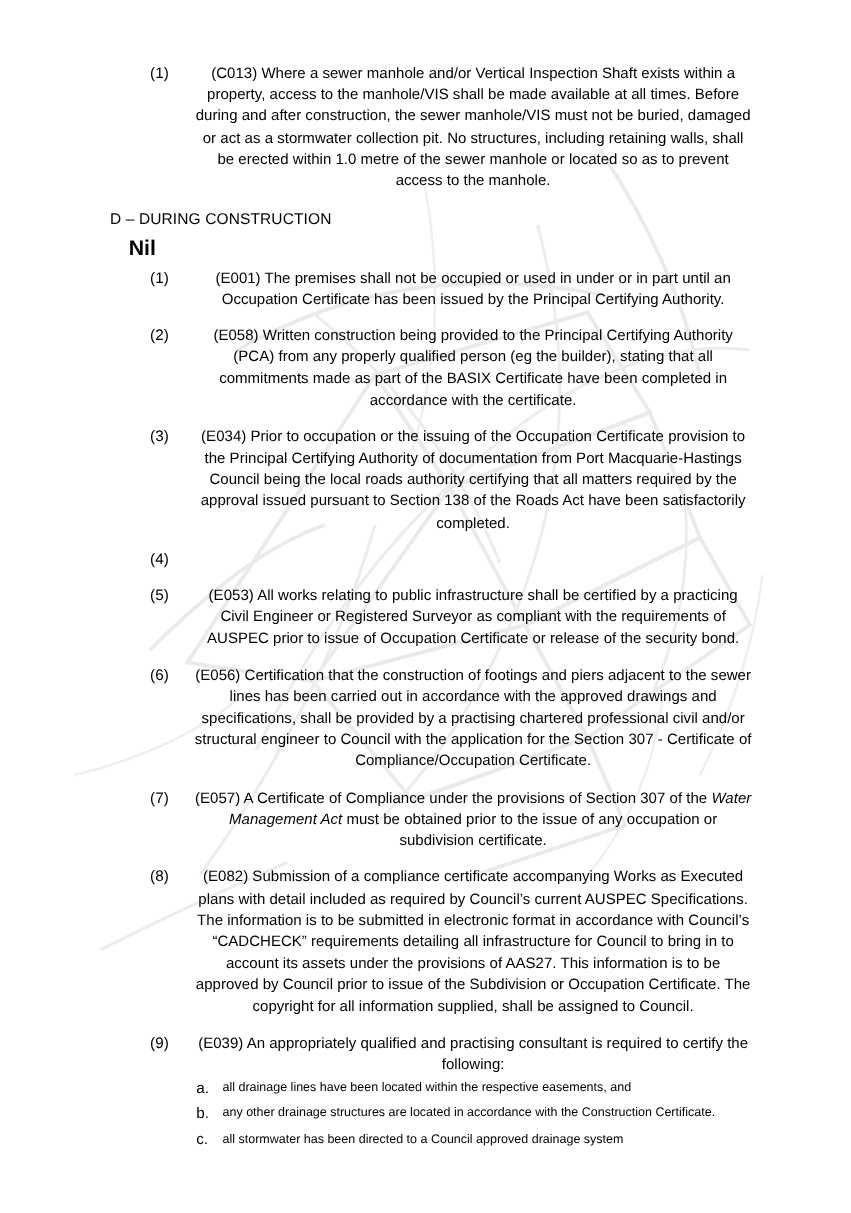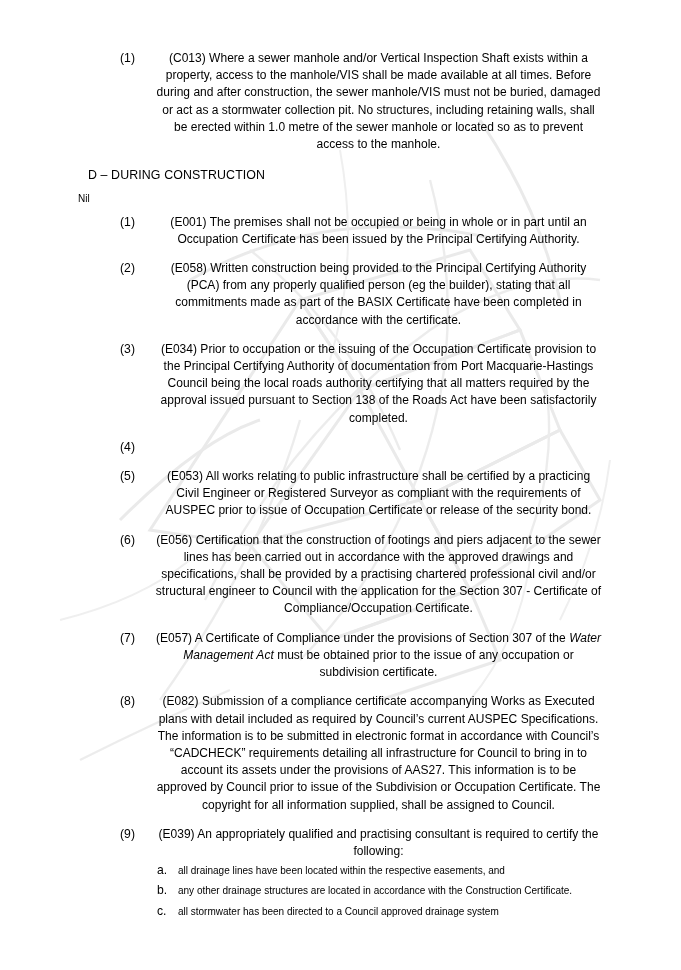--- a/index.html
+++ b/index.html
@@ -68,23 +68,24 @@
     margin: 0 0 6px 0;
     padding-left: 88px;
     font-size: 12.4px;
     line-height: 17.2px;
     font-weight: normal;
     letter-spacing: 0.1px;
   }
 
   .nil {
     margin: 0 0 6px 0;
-    padding-left: 78px;
-    font-size: 10px;
-    line-height: 17.2px;
+    padding-left: 103px;
+    font-size: 17px;
+    line-height: 17.2px;
+    font-weight: bold;
   }
 
   
   .subitem {
     display: flex;
     margin: 0 0 3px 0;
   }
   .subitem-marker {
     width: 21px;
     flex: 0 0 21px;
@@ -143,21 +144,21 @@
       <div class="item-marker">(1)</div>
       <div class="item-body">(C013) Where a sewer manhole and/or Vertical Inspection Shaft exists within a property, access to the manhole/VIS shall be made available at all times. Before during and after construction, the sewer manhole/VIS must not be buried, damaged or act as a stormwater collection pit.  No structures, including retaining walls, shall be erected within 1.0 metre of the sewer manhole or located so as to prevent access to the manhole.</div>
     </div>
 
     <div class="heading gap-top">D – DURING CONSTRUCTION</div>
     <div class="nil">Nil</div>
 
 
     <div class="item">
       <div class="item-marker">(1)</div>
-      <div class="item-body">(E001) The premises shall not be occupied or being in whole or in part until an Occupation Certificate has been issued by the Principal Certifying Authority.</div>
+      <div class="item-body">(E001) The premises shall not be occupied or used in under or in part until an Occupation Certificate has been issued by the Principal Certifying Authority.</div>
     </div>
 
     <div class="item">
       <div class="item-marker">(2)</div>
       <div class="item-body">(E058) Written construction being provided to the Principal Certifying Authority (PCA) from any properly qualified person (eg the builder), stating that all commitments made as part of the BASIX Certificate have been completed in accordance with the certificate.</div>
     </div>
 
     <div class="item">
       <div class="item-marker">(3)</div>
       <div class="item-body">(E034) Prior to occupation or the issuing of the Occupation Certificate provision to the Principal Certifying Authority of documentation from Port Macquarie-Hastings Council being the local roads authority certifying that all matters required by the approval issued pursuant to Section 138 of the Roads Act have been satisfactorily completed.</div>

